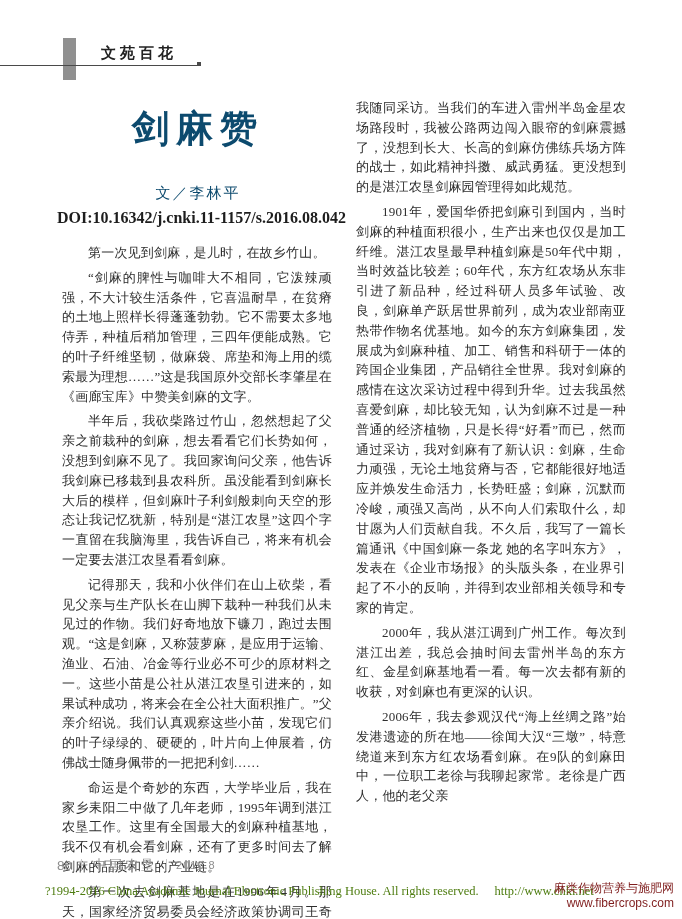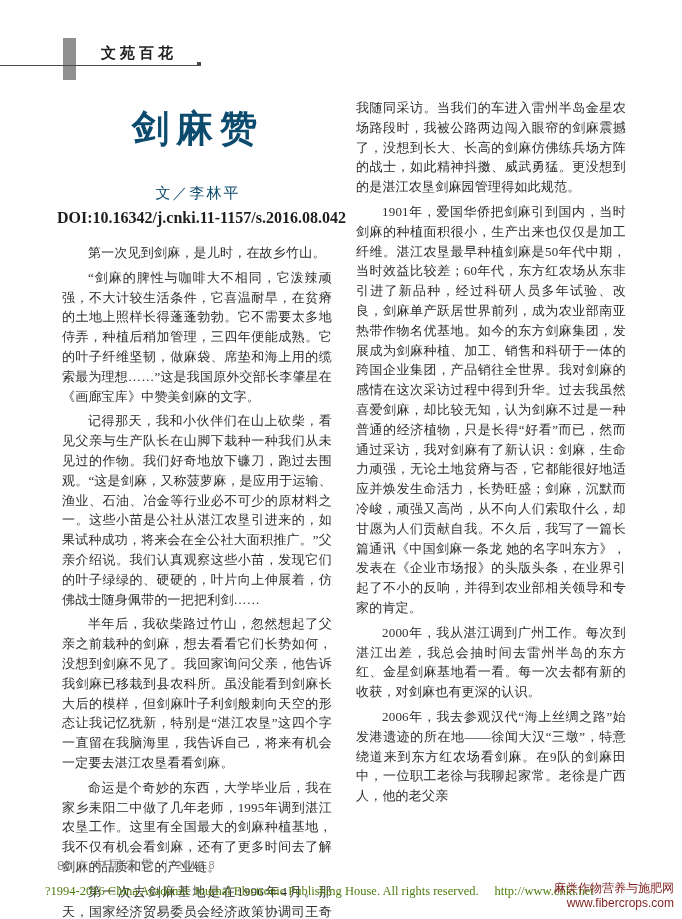--- a/index.html
+++ b/index.html
@@ -90,22 +90,22 @@
   <div class="header-rule"></div>
   <div class="header-dot"></div>
 
   <div class="article-title">剑麻赞</div>
   <div class="article-byline">文／李林平</div>
   <div class="doi-line">DOI:10.16342/j.cnki.11-1157/s.2016.08.042</div>
 
   <div class="col col-left">
       <p class="para">第一次见到剑麻，是儿时，在故乡竹山。</p>
       <p class="para">“剑麻的脾性与咖啡大不相同，它泼辣顽强，不大计较生活条件，它喜温耐旱，在贫瘠的土地上照样长得蓬蓬勃勃。它不需要太多地侍弄，种植后稍加管理，三四年便能成熟。它的叶子纤维坚韧，做麻袋、席垫和海上用的缆索最为理想……”这是我国原外交部长李肇星在《画廊宝库》中赞美剑麻的文字。</p>
+      <p class="para">半年后，我砍柴路过竹山，忽然想起了父亲之前栽种的剑麻，想去看看它们长势如何，没想到剑麻不见了。我回家询问父亲，他告诉我剑麻已移栽到县农科所。虽没能看到剑麻长大后的模样，但剑麻叶子利剑般刺向天空的形态让我记忆犹新，特别是“湛江农垦”这四个字一直留在我脑海里，我告诉自己，将来有机会一定要去湛江农垦看看剑麻。</p>
       <p class="para">记得那天，我和小伙伴们在山上砍柴，看见父亲与生产队长在山脚下栽种一种我们从未见过的作物。我们好奇地放下镰刀，跑过去围观。“这是剑麻，又称菠萝麻，是应用于运输、渔业、石油、冶金等行业必不可少的原材料之一。这些小苗是公社从湛江农垦引进来的，如果试种成功，将来会在全公社大面积推广。”父亲介绍说。我们认真观察这些小苗，发现它们的叶子绿绿的、硬硬的，叶片向上伸展着，仿佛战士随身佩带的一把把利剑……</p>
-      <p class="para">半年后，我砍柴路过竹山，忽然想起了父亲之前栽种的剑麻，想去看看它们长势如何，没想到剑麻不见了。我回家询问父亲，他告诉我剑麻已移栽到县农科所。虽没能看到剑麻长大后的模样，但剑麻叶子利剑般刺向天空的形态让我记忆犹新，特别是“湛江农垦”这四个字一直留在我脑海里，我告诉自己，将来有机会一定要去湛江农垦看看剑麻。</p>
       <p class="para">命运是个奇妙的东西，大学毕业后，我在家乡耒阳二中做了几年老师，1995年调到湛江农垦工作。这里有全国最大的剑麻种植基地，我不仅有机会看剑麻，还有了更多时间去了解剑麻的品质和它的产业链。</p>
       <p class="para">第一次去剑麻基地是在1996年4月。那天，国家经济贸易委员会经济政策协调司王奇峰处长去剑麻集团基地东方红、金星农场调研，报社领导安排</p>
     </div>
   <div class="col col-right">
       <p class="para">我随同采访。当我们的车进入雷州半岛金星农场路段时，我被公路两边闯入眼帘的剑麻震撼了，没想到长大、长高的剑麻仿佛练兵场方阵的战士，如此精神抖擞、威武勇猛。更没想到的是湛江农垦剑麻园管理得如此规范。</p>
       <p class="para">1901年，爱国华侨把剑麻引到国内，当时剑麻的种植面积很小，生产出来也仅仅是加工纤维。湛江农垦最早种植剑麻是50年代中期，当时效益比较差；60年代，东方红农场从东非引进了新品种，经过科研人员多年试验、改良，剑麻单产跃居世界前列，成为农业部南亚热带作物名优基地。如今的东方剑麻集团，发展成为剑麻种植、加工、销售和科研于一体的跨国企业集团，产品销往全世界。我对剑麻的感情在这次采访过程中得到升华。过去我虽然喜爱剑麻，却比较无知，认为剑麻不过是一种普通的经济植物，只是长得“好看”而已，然而通过采访，我对剑麻有了新认识：剑麻，生命力顽强，无论土地贫瘠与否，它都能很好地适应并焕发生命活力，长势旺盛；剑麻，沉默而冷峻，顽强又高尚，从不向人们索取什么，却甘愿为人们贡献自我。不久后，我写了一篇长篇通讯《中国剑麻一条龙 她的名字叫东方》，发表在《企业市场报》的头版头条，在业界引起了不小的反响，并得到农业部相关领导和专家的肯定。</p>
       <p class="para">2000年，我从湛江调到广州工作。每次到湛江出差，我总会抽时间去雷州半岛的东方红、金星剑麻基地看一看。每一次去都有新的收获，对剑麻也有更深的认识。</p>
       <p class="para">2006年，我去参观汉代“海上丝绸之路”始发港遗迹的所在地——徐闻大汉“三墩”，特意绕道来到东方红农场看剑麻。在9队的剑麻田中，一位职工老徐与我聊起家常。老徐是广西人，他的老父亲</p>
     </div>
 

